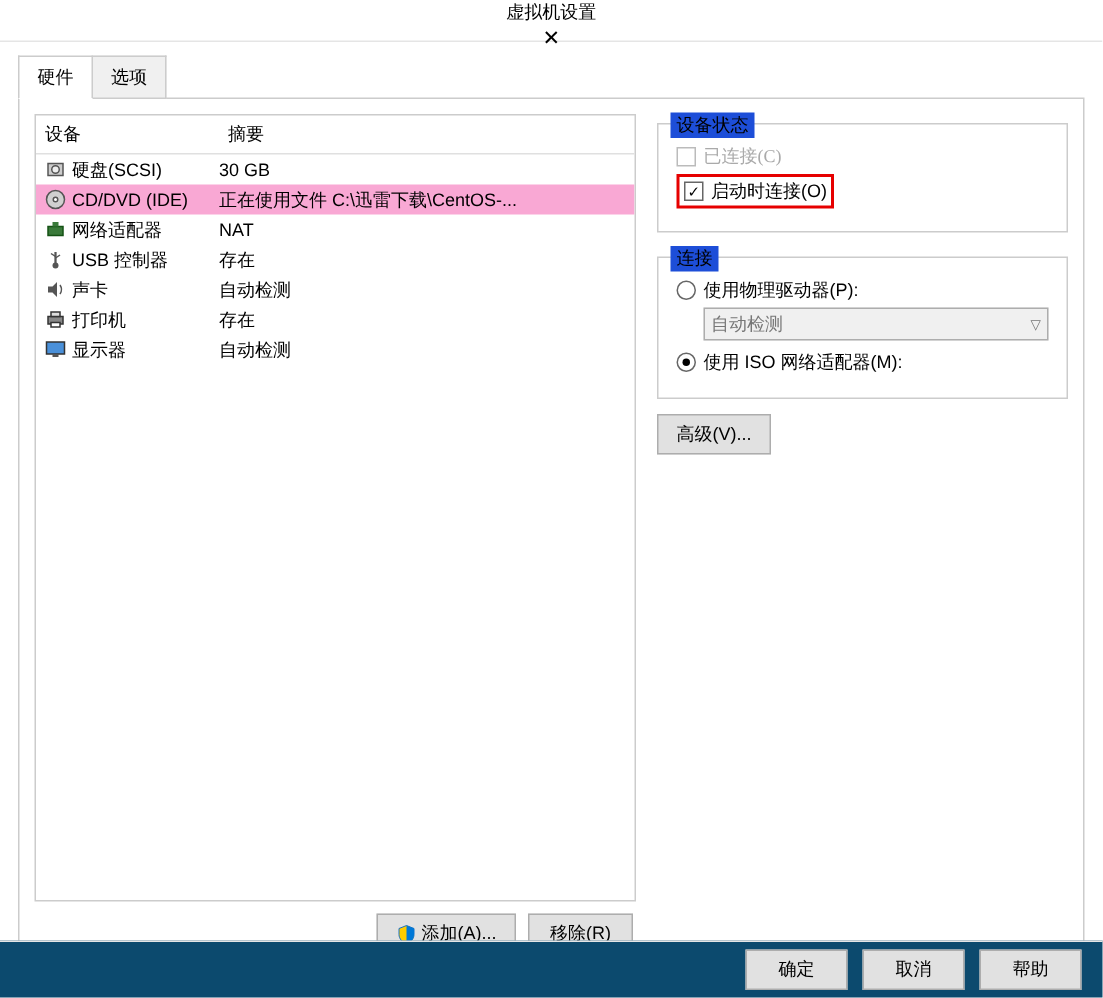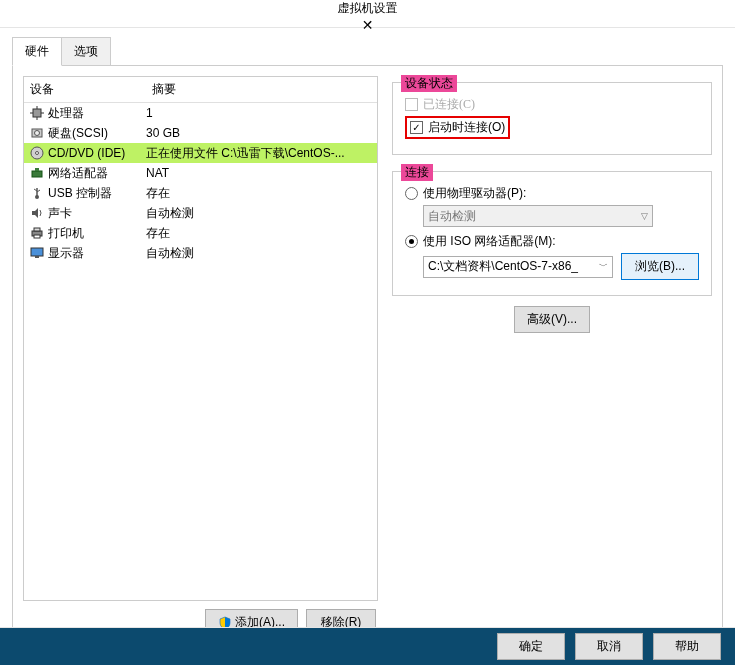--- a/index.html
+++ b/index.html
@@ -17,47 +17,47 @@
 .tab + .tab { border-left: none; }
 .tab-body { border: 1px solid #ccc; padding: 10px; height: 582px; display: flex; gap: 14px; }
 
 .left-pane { width: 408px; display: flex; flex-direction: column; }
 .device-list { flex: 1; border: 1px solid #ccc; overflow: hidden; }
 .list-head { display: flex; border-bottom: 1px solid #e0e0e0; }
 .list-head .col { padding: 4px 6px; font-weight: normal; }
 .col-name { width: 122px; }
 .col-sum { flex: 1; }
 .row { display: flex; align-items: center; height: 20px; cursor: pointer; }
-.row.selected { background: #bef264; }
+.row.selected { background: #f9a8d4; }
 .row .icon { width: 16px; height: 16px; margin: 0 3px 0 5px; display: inline-flex; align-items: center; justify-content: center; }
 .row .name { width: 98px; white-space: nowrap; overflow: hidden; }
 .row .summary { flex: 1; white-space: nowrap; overflow: hidden; text-overflow: ellipsis; padding-right: 4px; }
 
 .left-buttons { display: flex; justify-content: flex-end; gap: 8px; padding: 8px 2px 0 0; }
 .btn { border: 1px solid #adadad; background: #e1e1e1; padding: 4px 12px; cursor: pointer; display: inline-flex; align-items: center; gap: 3px; min-width: 70px; justify-content: center; }
 .btn.hl { border: 1px solid #0078d7; background: #e5f1fb; }
 
 .right-pane { flex: 1; display: flex; flex-direction: column; gap: 10px; }
 
 .group { border: 1px solid #ccc; padding: 10px 12px 12px 12px; position: relative; margin-top: 6px; }
-.group-title { position: absolute; top: -8px; left: 8px; background: #ec4899; padding: 0 4px; }
+.group-title { position: absolute; top: -8px; left: 8px; background: #1d4ed8; padding: 0 4px; }
 .field-row { display: flex; align-items: center; gap: 5px; margin: 3px 0; }
 .field-row.indent { margin-left: 18px; }
 .checkbox { width: 13px; height: 13px; border: 1px solid #666; display: inline-flex; align-items: center; justify-content: center; font-size: 10px; }
 .checkbox.disabled { border-color: #bbb; color: #bbb; }
 .radio { width: 13px; height: 13px; border: 1px solid #666; border-radius: 50%; display: inline-flex; align-items: center; justify-content: center; }
 .radio .dot { width: 5px; height: 5px; border-radius: 50%; background: #000; }
 .label.disabled { color: #aaa; font-family: Liberation Serif, serif; }
 .red-box { border: 2px solid #e60000; padding: 1px 3px; display: inline-flex; align-items: center; gap: 5px; }
 
 .combo { border: 1px solid #adadad; background: #f0f0f0; padding: 2px 4px; display: flex; align-items: center; justify-content: space-between; width: 230px; height: 22px; color: #777; }
 .combo.enabled { color: #000; background: #fff; }
 .combo .chev { font-size: 9px; }
 
-.right-buttons { display: flex; justify-content: center; }
+.right-buttons { display: flex; justify-content: flex-start; }
 
 .footer { position: absolute; bottom: 0; left: 0; right: 0; height: 38px; display: flex; align-items: center; justify-content: flex-end; gap: 10px; padding: 0 14px; background: #0c4a6e; border-top: 1px solid #e5e5e5; }
 .footer .btn { min-width: 68px; background: #e1e1e1; }
 
 svg { display: block; }
 </style>
 </head>
 <body>
 
 <div class="titlebar">
@@ -72,33 +72,20 @@
   </div>
   <div class="tab-body">
 
     <div class="left-pane">
       <div class="device-list">
         <div class="list-head">
           <div class="col col-name">设备</div>
           <div class="col col-sum">摘要</div>
         </div>
         <div id="rows">
-            <div class="row">
-              <span class="icon">
-                <svg width="14" height="14" viewBox="0 0 14 14">
-                  <rect x="3" y="3" width="8" height="8" fill="#999" stroke="#333"></rect>
-                  <line x1="7" y1="0" x2="7" y2="3" stroke="#333"></line>
-                  <line x1="7" y1="11" x2="7" y2="14" stroke="#333"></line>
-                  <line x1="0" y1="7" x2="3" y2="7" stroke="#333"></line>
-                  <line x1="11" y1="7" x2="14" y2="7" stroke="#333"></line>
-                </svg>
-              </span>
-              <span class="name">处理器</span>
-              <span class="summary">1</span>
-            </div>
             <div class="row">
               <span class="icon">
                 <svg width="14" height="14" viewBox="0 0 14 14">
                   <rect x="2" y="3" width="10" height="8" fill="#ccc" stroke="#555"></rect>
                   <circle cx="7" cy="7" r="2.5" fill="#eee" stroke="#555"></circle>
                 </svg>
               </span>
               <span class="name">硬盘(SCSI)</span>
               <span class="summary">30 GB</span>
             </div>
@@ -207,27 +194,20 @@
             <span>自动检测</span>
             <span class="chev">▽</span>
           </div>
         </div>
         <div class="field-row" style="margin-top:6px;">
           <span class="radio">
               <span class="dot"></span>
             </span>
           <span class="label">使用 ISO 网络适配器(M):</span>
         </div>
-        <div class="field-row indent" style="gap:8px;">
-          <div class="combo enabled" style="width:190px;">
-            <span>C:\文档资料\CentOS-7-x86_</span>
-            <span class="chev">﹀</span>
-          </div>
-          <button class="btn hl" style="min-width:78px;">浏览(B)...</button>
-        </div>
       </div>
 
       <div class="right-buttons">
         <button class="btn">高级(V)...</button>
       </div>
     </div>
 
   </div>
 </div>
 

